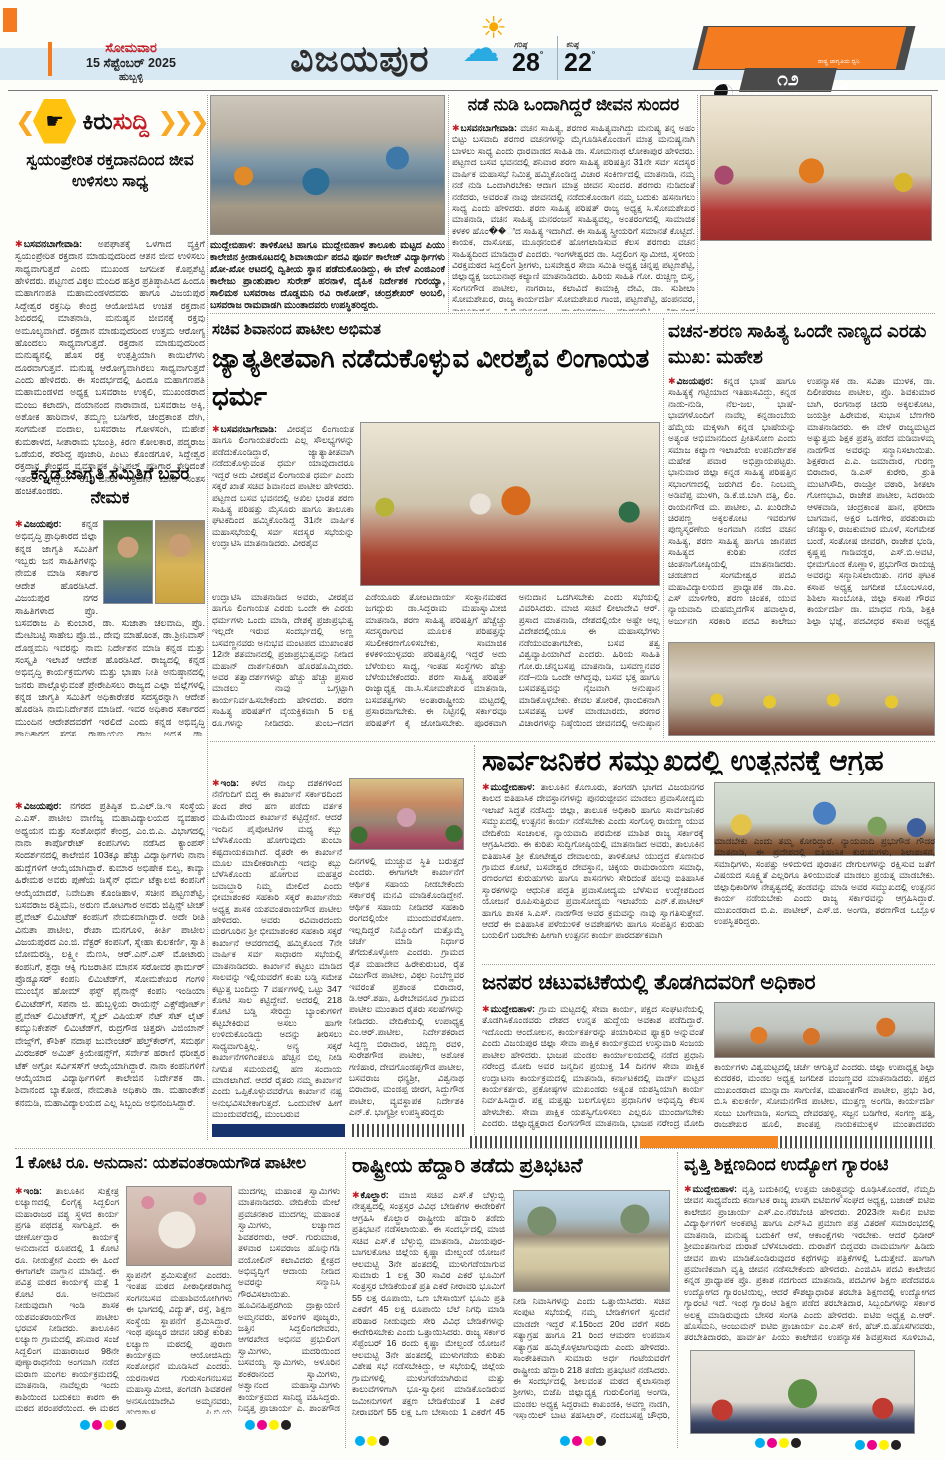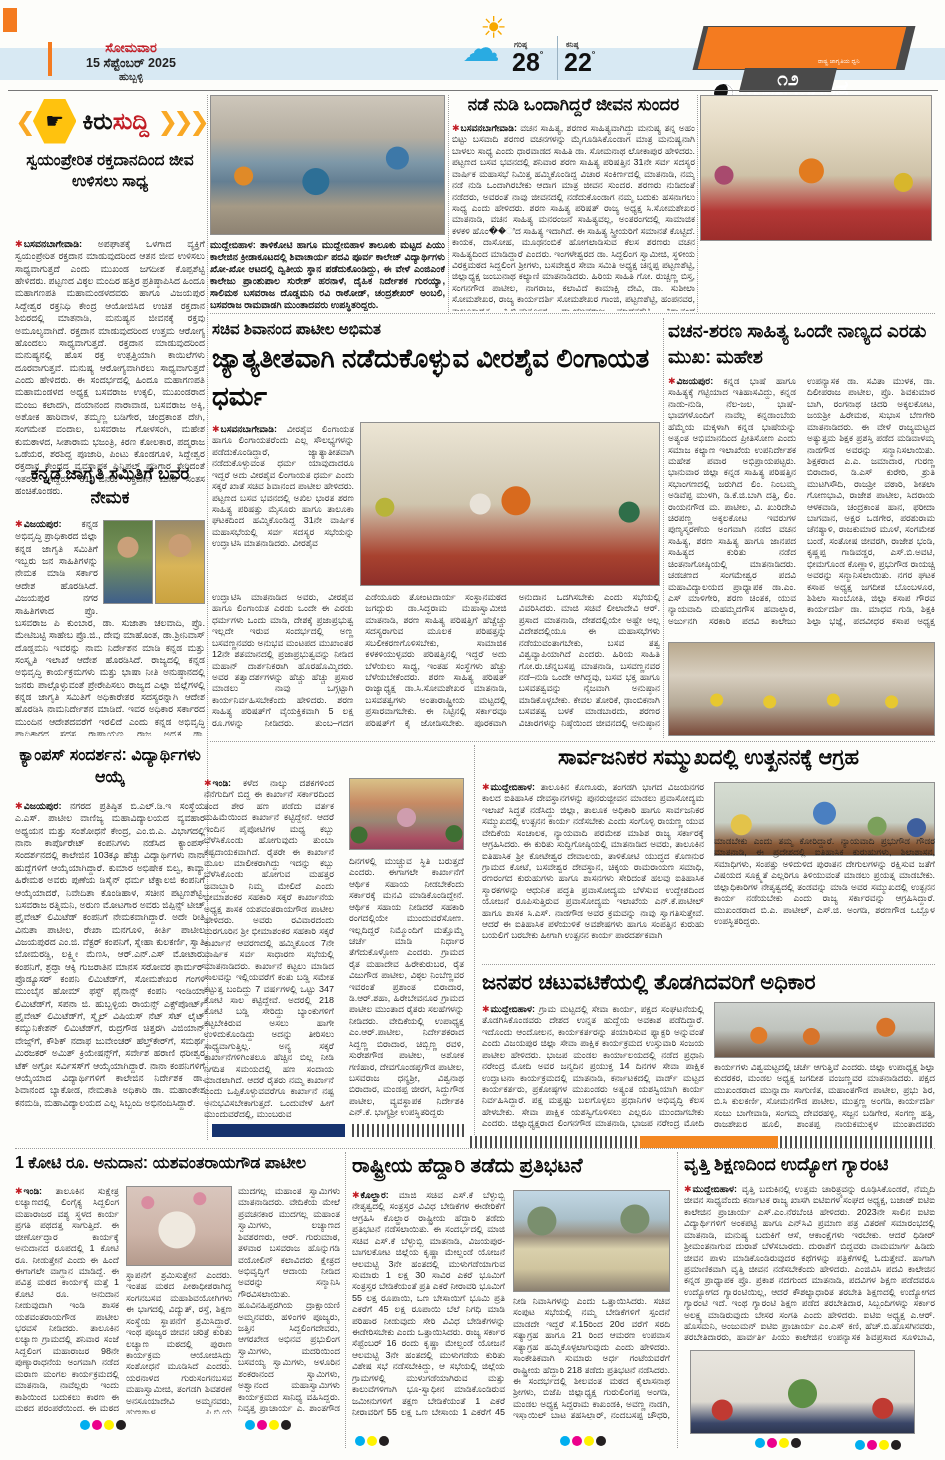--- a/index.html
+++ b/index.html
@@ -16,21 +16,21 @@
   .caption{font-size:9.3px;line-height:1.3;font-weight:600;color:#161616;text-align:justify;overflow:hidden;}
   .ph{border:1px solid #8f8f8f;box-sizing:border-box;}
   .vdot{border-left:1px dotted #9b9b9b;width:0;}
   .hdot{border-top:1px dotted #9b9b9b;height:0;}
   
   .blueband{background:#d8e9f3;}
   .day{color:#c21d25;font-weight:bold;font-size:13px;text-align:center;}
   .date{font-weight:bold;font-size:12.5px;color:#222;text-align:center;}
   .city-sm{font-weight:bold;font-size:10px;color:#333;text-align:center;}
   .title{font-size:36px;font-weight:bold;color:#2d2d2d;letter-spacing:1px;}
-  .wx-lab{font-size:7.5px;font-weight:bold;color:#444;}
+  .wx-lab{font-size:7.5px;font-weight:bold;color:#444;font-style:italic;}
   .wx-num{font-size:25px;font-weight:bold;color:#111;line-height:1;}
   .wx-deg{font-size:9px;vertical-align:top;font-weight:bold;}
   .skew{transform:skewX(-14deg);}
   .logo-or{background:#f47b20;}
   .logo-gray{background:#4a4a4a;}
   .logo-txt{color:#fff;font-size:25px;font-weight:bold;white-space:nowrap;transform:skewX(0deg);}
   .logo-tag{color:#fff;font-size:6px;white-space:nowrap;}
   .pgnum{color:#fff;font-size:19px;font-weight:bold;text-align:center;}
   .logo-globe{display:inline-block;width:19px;height:19px;border-radius:50%;background:#111;
      box-shadow:inset -5px -3px 0 0 #fff;vertical-align:middle;margin-right:5px;border:2px solid #fff;}
@@ -115,20 +115,21 @@
   <div class="abs" style="left:3px;top:8px;width:14px;height:24px;background:#f47b20;"></div>
   <div class="abs blueband" style="left:0;top:48px;width:945px;height:32px;"></div>
 
   <div class="abs" style="left:48px;top:42px;width:4px;height:34px;background:#f47b20;"></div>
   <div class="abs" style="left:56px;top:40px;width:150px;">
     <div class="day">ಸೋಮವಾರ</div>
     <div class="date">15 ಸೆಪ್ಟೆಂಬರ್ 2025</div>
     <div class="city-sm">ಹುಬ್ಬಳ್ಳಿ</div>
   </div>
 
+  <div class="abs title" style="left:250px;top:38px;width:220px;text-align:center;">ವಿಜಯಪುರ</div>
 
   <div class="abs" style="left:462px;top:14px;width:150px;height:66px;">
     <span class="abs" style="left:18px;top:-4px;font-size:30px;color:#f7a800;">☀</span>
     <span class="abs" style="left:0px;top:12px;font-size:38px;color:#29abe2;">☁</span>
     <span class="abs wx-lab" style="left:52px;top:26px;">ಗರಿಷ್ಠ</span>
     <span class="abs wx-num" style="left:50px;top:36px;"><span>28</span><span class="wx-deg">°</span></span>
     <span class="abs" style="left:95px;top:22px;width:0;height:44px;border-left:1px solid #9ab2c2;"></span>
     <span class="abs wx-lab" style="left:104px;top:26px;">ಕನಿಷ್ಠ</span>
     <span class="abs wx-num" style="left:102px;top:36px;"><span>22</span><span class="wx-deg">°</span></span>
   </div>
@@ -160,21 +161,20 @@
   <div class="abs hl hl-c" style="left:15px;top:462px;width:190px;height:50px;font-size:17px;line-height:1.4;">ಕನ್ನಡ ಜಾಗೃತಿ ಸಮಿತಿಗೆ ಬವರ ನೇಮಕ</div>
   <div class="abs body-text" style="left:15px;top:518px;width:190px;height:218px;">
     <span style="float:right;width:102px;height:84px;margin:2px 0 3px 5px;display:flex;gap:2px;">
       <span class="ph port1" style="flex:1;"></span>
       <span class="ph port2" style="flex:1;"></span>
     </span>
     <span class="star">✱</span><span class="dl">ವಿಜಯಪುರ:</span>
     <span>ಕನ್ನಡ ಅಭಿವೃದ್ಧಿ ಪ್ರಾಧಿಕಾರದ ಜಿಲ್ಲಾ ಕನ್ನಡ ಜಾಗೃತಿ ಸಮಿತಿಗೆ ಇಬ್ಬರು ಜನ ಸಾಹಿತಿಗಳನ್ನು ನೇಮಕ ಮಾಡಿ ಸರ್ಕಾರ ಆದೇಶ ಹೊರಡಿಸಿದೆ. ವಿಜಯಪುರ ನಗರ ಸಾಹಿತಿಗಳಾದ ಪ್ರೊ. ಬಸವರಾಜ ಪಿ ಕುಂಬಾರ, ಡಾ. ಸುಜಾತಾ ಚಲವಾದಿ, ಪ್ರೊ. ಮೇಟಿಬಟ್ಟಿ ಸಾಹೇಬ ಪ್ರೊ.ಜಿ., ದೇವು ಮಾಹೊಂತ, ಡಾ.ಶ್ರೀನಿವಾಸ್ ದೊಡ್ಡಮನಿ ಇವರನ್ನು ನಾಮ ನಿರ್ದೇಶನ ಮಾಡಿ ಕನ್ನಡ ಮತ್ತು ಸಂಸ್ಕೃತಿ ಇಲಾಖೆ ಆದೇಶ ಹೊರಡಿಸಿದೆ. ರಾಜ್ಯದಲ್ಲಿ ಕನ್ನಡ ಅಭಿವೃದ್ಧಿ ಕಾರ್ಯಕ್ರಮಗಳು ಮತ್ತು ಭಾಷಾ ನೀತಿ ಅನುಷ್ಠಾನದಲ್ಲಿ ಜನರು ಪಾಲ್ಗೊಳ್ಳುವಂತೆ ಪ್ರೇರೇಪಿಸಲು ರಾಜ್ಯದ ಎಲ್ಲಾ ಜಿಲ್ಲೆಗಳಲ್ಲಿ ಕನ್ನಡ ಜಾಗೃತಿ ಸಮಿತಿಗೆ ಅಧಿಕಾರೇತರ ಸದಸ್ಯರನ್ನಾಗಿ ಆದೇಶ ಹೊರಡಿಸಿ ನಾಮನಿರ್ದೇಶನ ಮಾಡಿದೆ. ಇವರ ಅಧಿಕಾರ ಸರ್ಕಾರದ ಮುಂದಿನ ಆದೇಶದವರೆಗೆ ಇರಲಿದೆ ಎಂದು ಕನ್ನಡ ಅಭಿವೃದ್ಧಿ ಪ್ರಾಧಿಕಾರದ ಸದಸ್ಯ ರಾಷ್ಟ್ರಾಯಣ, ರಾಜ್ಯ ಅಧ್ಯಕ್ಷ ಡಾ. ಪುರುಷೋತ್ತಮ ಬಿಳಿಮಲೆ ಆದೇಶದಲ್ಲಿ ತಿಳಿಸಿದ್ದಾರೆ.</span>
   </div>
 
-  <div class="abs hl hl-c" style="left:15px;top:744px;width:190px;height:50px;font-size:16px;line-height:1.4;">ಕ್ಯಾಂಪಸ್ ಸಂದರ್ಶನ: ವಿದ್ಯಾರ್ಥಿಗಳು ಆಯ್ಕೆ</div>
   <div class="abs body-text" style="left:15px;top:800px;width:190px;height:338px;">
     <span class="star">✱</span><span class="dl">ವಿಜಯಪುರ:</span>
     <span>ನಗರದ ಪ್ರತಿಷ್ಠಿತ ಬಿ.ಎಲ್.ಡಿ.ಇ ಸಂಸ್ಥೆಯ ಎ.ಎಸ್. ಪಾಟೀಲ ವಾಣಿಜ್ಯ ಮಹಾವಿದ್ಯಾಲಯದ ವ್ಯವಹಾರ ಅಧ್ಯಯನ ಮತ್ತು ಸಂಶೋಧನೆ ಕೇಂದ್ರ, ಎಂ.ಬಿ.ಎ. ವಿಭಾಗದಲ್ಲಿ ನಾನಾ ಕಾರ್ಪೊರೇಟ್ ಕಂಪನಿಗಳು ನಡೆಸಿದ ಕ್ಯಾಂಪಸ್ ಸಂದರ್ಶನದಲ್ಲಿ ಕಾಲೇಜಿನ 103ಕ್ಕೂ ಹೆಚ್ಚು ವಿದ್ಯಾರ್ಥಿಗಳು ನಾನಾ ಹುದ್ದೆಗಳಿಗೆ ಆಯ್ಕೆಯಾಗಿದ್ದಾರೆ. ಕುಮಾರ ಅಭಿಷೇಕ ಬಿಲ್ವ, ಕಾವ್ಯಾ ಹಿರೇಮಠ ಅವರು ಪುಣೆಯ ಡಿಸೈನ್ ಧರ್ಮ ಟೆಕ್ನಾಲಜಿ ಕಂಪನಿಗೆ ಆಯ್ಕೆಯಾದರೆ, ನಿವೇದಿತಾ ಕೊಂಡಿಹಾಳ, ಸಚೀನ ಪಟ್ಟಣಶೆಟ್ಟಿ, ಬಸವರಾಜ ರತ್ನಿಮನಿ, ಅರುಣ ಮೋಟಗಾರ ಅವರು ಜಿಪ್ಪಿನ್ಸ್ ಟೀಚ್ ಪ್ರೈವೇಟ್ ಲಿಮಿಟೆಡ್ ಕಂಪನಿಗೆ ನೇಮಕವಾಗಿದ್ದಾರೆ. ಅದೇ ರೀತಿ ವಿನುತಾ ಪಾಟೀಲ, ರೇಖಾ ಮನಗೂಳಿ, ಕೀರ್ತಿ ಪಾಟೀಲ ವಿಜಯಪುರದ ಎಂ.ಜಿ. ವೆಕ್ಟರ್ ಕಂಪನಿಗೆ, ಸ್ನೇಹಾ ಕುಲಕರ್ಣಿ, ಸ್ವಾತಿ ಬೋಮರಡ್ಡಿ, ಲಕ್ಷ್ಮೀ ಮೆಣಸಿ, ಆರ್.ಎನ್.ಎಸ್ ಮೋಟಾರು ಕಂಪನಿಗೆ, ಶ್ರದ್ಧಾ ಆಕ್ಕಿ ಗುಜರಾತಿನ ಮಾನಸ ಸರೋವರ ಫಾರ್ಮರ್ ಪ್ರೊಡ್ಯೂಸರ್ ಕಂಪನಿ ಲಿಮಿಟೆಡ್‌ಗೆ, ಸೋಮಶೇಖರ ಗಂಗಳಿ ಮುಂಬೈನ ಹೋಮ್ ಫಸ್ಟ್ ಫೈನಾನ್ಸ್ ಕಂಪನಿ ಇಂಡಿಯಾ ಲಿಮಿಟೆಡ್‌ಗೆ, ಸಪನಾ ಜಿ. ಹುಬ್ಬಳ್ಳಿಯ ರಾಯನ್ಸ್ ಎಕ್ಸ್‌ಪೋರ್ಟ್ ಪ್ರೈವೇಟ್ ಲಿಮಿಟೆಡ್‌ಗೆ, ಸ್ಮೈಲ್ ವಿಷಿಯಸ್ ನೆಟ್ ಸೆಟ್ ಲೈಟ್ ಕಮ್ಯುನಿಕೇಶನ್ ಲಿಮಿಟೆಡ್‌ಗೆ, ರುದ್ರಗೌಡ ಚಿತ್ತರಗಿ ವಿಜಿಯಾನ್ ವೇಜ್ಸ್‌ಗೆ, ಕೌಶಿಕ್ ನದಾಫ ಜುವೇಂಚರ್ ಹೆಲ್ತ್‌ಕೇರ್‌ಗೆ, ಸಮರ್ಥ ಮಿರಜಕರ್ ಅಮಿತ್ ಕ್ರಿಯೇಷನ್ಸ್‌ಗೆ, ಸರ್ವೇಶ ಹರಾಣಿ ಧರೀಶ್ವರ ಟೆಕ್ ಅಗ್ರೋ ಸರ್ವಿಸಸ್‌ಗೆ ಆಯ್ಕೆಯಾಗಿದ್ದಾರೆ. ನಾನಾ ಕಂಪನಿಗಳಿಗೆ ಆಯ್ಕೆಯಾದ ವಿದ್ಯಾರ್ಥಿಗಳಿಗೆ ಕಾಲೇಜಿನ ನಿರ್ದೇಶಕ ಡಾ. ಶಿವಾನಂದ ಬ್ಯಾಕೋಡ, ನೇಮಕಾತಿ ಅಧಿಕಾರಿ ಡಾ. ಮಹಾಂತೇಶ ಕನಮಡಿ, ಮಹಾವಿದ್ಯಾಲಯದ ಎಲ್ಲ ಸಿಬ್ಬಂದಿ ಅಭಿನಂದಿಸಿದ್ದಾರೆ.</span>
   </div>
 
   <div class="abs ph phA" style="left:210px;top:95px;width:235px;height:140px;"></div>
   <div class="abs caption" style="left:210px;top:239px;width:235px;height:74px;">ಮುದ್ದೇಬಿಹಾಳ: ತಾಳಿಕೋಟಿ ಹಾಗೂ ಮುದ್ದೇಬಿಹಾಳ ತಾಲೂಕು ಮಟ್ಟದ ಪಿಯು ಕಾಲೇಜಿನ ಕ್ರೀಡಾಕೂಟದಲ್ಲಿ ಶಿವಾಚಾರ್ಯ ಪದವಿ ಪೂರ್ವ ಕಾಲೇಜ್ ವಿದ್ಯಾರ್ಥಿಗಳು ಖೋ-ಖೋ ಆಟದಲ್ಲಿ ದ್ವಿತೀಯ ಸ್ಥಾನ ಪಡೆದುಕೊಂಡಿದ್ದು, ಈ ವೇಳೆ ಎಂಜಿಎಂಕೆ ಕಾಲೇಜು ಪ್ರಾಂಶುಪಾಲ ಸುರೇಶ್ ಹರನಾಳೆ, ದೈಹಿಕ ನಿರ್ದೇಶಕ ಗುರಯ್ಯಾ, ಸಾಲಿಮಠ ಬಸವರಾಜ ದೊಡ್ಡಮನಿ ರವಿ ರಾಠೋಡ್, ಚಂದ್ರಶೇಖರ್ ಅಂಬಲಿ, ಬಸವರಾಜ ರಾಮವಾಡಗಿ ಮುಂತಾದವರು ಉಪಸ್ಥಿತರಿದ್ದರು.</div>
 
   <div class="abs hl hl-c" style="left:452px;top:95px;width:243px;height:24px;font-size:17px;white-space:nowrap;">ನಡೆ ನುಡಿ ಒಂದಾಗಿದ್ದರೆ ಜೀವನ ಸುಂದರ</div>
   <div class="abs body-text body-sm" style="left:452px;top:123px;width:243px;height:188px;">
@@ -204,33 +204,33 @@
   <div class="abs hl" style="left:668px;top:318px;width:267px;height:52px;font-size:18.5px;line-height:1.4;">ವಚನ-ಶರಣ ಸಾಹಿತ್ಯ ಒಂದೇ ನಾಣ್ಯದ ಎರಡು ಮುಖ: ಮಹೇಶ</div>
   <div class="abs body-text body-sm cols2" style="left:668px;top:376px;width:267px;height:262px;">
     <span class="star">✱</span><span class="dl">ವಿಜಯಪುರ:</span>
     <span>ಕನ್ನಡ ಭಾಷೆ ಹಾಗೂ ಸಾಹಿತ್ಯಕ್ಕೆ ಗಟ್ಟಿಯಾದ ಇತಿಹಾಸವಿದ್ದು, ಕನ್ನಡ ನಾಡು-ನುಡಿ, ನೆಲ-ಜಲ, ಭಾಷೆ-ಭಾವಗಳೊಂದಿಗೆ ನಾವೆಲ್ಲ ಕನ್ನಡಾಂಬೆಯ ಹೆಮ್ಮೆಯ ಮಕ್ಕಳಾಗಿ ಕನ್ನಡ ಭಾಷೆಯನ್ನು ಅತ್ಯಂತ ಅಭಿಮಾನದಿಂದ ಪ್ರೀತಿಸೋಣ ಎಂದು ಸಮಾಜ ಕಲ್ಯಾಣ ಇಲಾಖೆಯ ಉಪನಿರ್ದೇಶಕ ಮಹೇಶ ಪವಾರ ಅಭಿಪ್ರಾಯಪಟ್ಟರು. ಭಾನುವಾರ ಜಿಲ್ಲಾ ಕನ್ನಡ ಸಾಹಿತ್ಯ ಪರಿಷತ್ತಿನ ಸಭಾಂಗಣದಲ್ಲಿ ಜರುಗಿದ ಲಿಂ. ನಿಂಬಮ್ಮ ಅಡಿವೆಪ್ಪ ಮುಳಗಿ, ಡಿ.ಕೆ.ಜಿ.ಬಾಗಿ ದತ್ತಿ, ಲಿಂ. ರಾಯನಗೌಡ ಮ. ಪಾಟೀಲ, ವಿ. ಖುರಿದೇವಿ ಚಿರಪಣ್ಣ ಅಕ್ಕಲಕೋಟ ಇವರುಗಳ ಪುಣ್ಯಸ್ಮರಣೆಯ ಅಂಗವಾಗಿ ನಡೆದ ವಚನ ಸಾಹಿತ್ಯ, ಶರಣ ಸಾಹಿತ್ಯ ಹಾಗೂ ಜಾನಪದ ಸಾಹಿತ್ಯದ ಕುರಿತು ನಡೆದ ಚಿಂತನಾಗೋಷ್ಠಿಯಲ್ಲಿ ಮಾತನಾಡಿದರು. ಚಡಚಣದ ಸಂಗಮೇಶ್ವರ ಪದವಿ ಮಹಾವಿದ್ಯಾಲಯದ ಪ್ರಾಧ್ಯಾಪಕ ಡಾ.ಎಂ. ಎಸ್ ಮಾಳಿಗೇರಿ, ಶರಣ ಚಿಂತಕ, ಯುವ ನ್ಯಾಯವಾದಿ ಮಹಮ್ಮದಗೌಸ ಹವಾಲ್ದಾರ, ಅರ್ಜುನಗಿ ಸರಕಾರಿ ಪದವಿ ಕಾಲೇಜು ಉಪನ್ಯಾಸಕ ಡಾ. ಸವಿತಾ ಮುಳಕ, ಡಾ. ದಿಲೀಪರಾಜ ಪಾಟೀಲ, ಪ್ರೊ. ಶಿವಕುಮಾರ ಬಾಗಿ, ರಂಗನಾಥ ಚಿದರಿ ಅಕ್ಕಲಕೋಟ, ಜಯಶ್ರೀ ಹಿರೇಮಠ, ಸುಭಾಸ ಬೆಣಗೇರಿ ಮಾತನಾಡಿದರು. ಈ ವೇಳೆ ರಾಜ್ಯಮಟ್ಟದ ಅತ್ಯುತ್ತಮ ಶಿಕ್ಷಕ ಪ್ರಶಸ್ತಿ ಪಡೆದ ಮಡಿವಾಳಮ್ಮ ನಾಡಗೌಡ ಅವರನ್ನು ಸನ್ಮಾನಿಸಲಾಯಿತು. ಶಿಕ್ಷಕರಾದ ಎ.ಎ. ಜಮಾದಾರ, ಗುರಣ್ಣ ಬಿರಾದಾರ, ಡಿ.ಎಸ್ ಕುರೇರಿ, ಶ್ರುತಿ ಮುಟಗಿಸೌದಿ, ರಾಜಶ್ರೀ ವಠಾರಿ, ಶೀತಲಾ ಗೋಣಭಾವಿ, ರಾಜೇಶ ಪಾಟೀಲ, ಸಿದರಾಯ ಆಳಕವಾಡಿ, ಚಂದ್ರಕಾಂತ ಹಾನ, ಫರೀದಾ ಬಾಗವಾನ, ಅಕ್ಷರ ಒಡಗೇರ, ಪರಶುರಾಮ ಚೆನಶ್ಯಾಳಿ, ರಾಜಕುಮಾರ ಮೂಳೆ, ಸಂಗಮೇಶ ಬಂಡೆ, ಸಂತೋಷ ಜೀವರಗಿ, ರಾಜೇಶ ಭಂಡಿ, ಕೃಷ್ಣಪ್ಪ ಗಾಡಿವಡ್ಡರ, ಎಸ್.ಬಿ.ಅವಟಿ, ಭೀಮಗೊಂಡ ಕೊಣ್ಣಾಳಿ, ಪ್ರಭುಗೌಡ ರಾಯಚ್ಚಿ ಅವರನ್ನು ಸನ್ಮಾನಿಸಲಾಯಿತು. ನಗರ ಘಟಕ ಕಸಾಪ ಅಧ್ಯಕ್ಷ ಜಗದೀಶ ಬೊಂಬಳೂರ, ಶಿಶಿಲಾ ಸಾಂಬೋತಿ, ಜಿಲ್ಲಾ ಕಸಾಪ ಗೌರವ ಕಾರ್ಯದರ್ಶಿ ಡಾ. ಮಾಧವ ಗುಡಿ, ಶಿಕ್ಷಕಿ ಶಿಲ್ಪಾ ಭಜ್ಞೆ, ಪದವೀಧರ ಕಸಾಪ ಅಧ್ಯಕ್ಷ ಹಾಸಿಂಬರ ವಾಲಿಕಾರ, ಅಭಿನವ ಚಕ್ರವರ್ತಿ, ಅರ್ಜುನ ಕಿಣಗಿ, ಕಮಲಾ ಮುರಾಳ, ಲತಾ ಗುಂಡಿ, ಅಣ್ಣಮ್ಮ ಕಾಣಾ ಮಹಾದೇವಿ ಜತ್ತಿ, ಎಂ ಯಾಳಮೇಲಿ, ಮಂಜುಳಾ ಕಾಳಗಿ, ಸಿದ್ದಪ್ಪ ಎಸ್ ಆದವಿ, ಬಸವಂತರಾಯ ಹೊಸಮನಿ ಇದ್ದರು.</span>
   </div>
   <div class="abs ph phD" style="left:668px;top:642px;width:267px;height:94px;"></div>
 
   <div class="abs hdot" style="left:210px;top:741px;width:725px;"></div>
 
   <div class="abs ph phE" style="left:349px;top:778px;width:115px;height:72px;"></div>
-  <div class="abs body-text body-sm" style="left:204px;top:778px;width:130px;height:342px;">
+  <div class="abs body-text body-sm" style="left:212px;top:778px;width:130px;height:342px;">
     <span class="star">✱</span><span class="dl">ಇಂಡಿ:</span>
     <span>ಕಳೆದ ನಾಲ್ಕು ದಶಕಗಳಿಂದ ನೆನೆಗುದಿಗೆ ಬಿದ್ದ ಈ ಕಾರ್ಖಾನೆ ಸರ್ಕಾರದಿಂದ ತಂದ ಶೇರ ಹಣ ಪಡೆದು ವರ್ತಕ ಮಹಿಮೆಯಿಂದ ಕಾರ್ಖಾನೆ ಕಟ್ಟಿದ್ದೇನೆ. ಆದರೆ ಇಂದಿನ ಪೈಪೋಟಿಗಳ ಮಧ್ಯ ಕಬ್ಬು ಬೆಳೆಸಿಕೊಂಡು ಹೋಗುವುದು ತುಂಬಾ ಕಷ್ಟದಾಯಕವಾಗಿದೆ. ರೈತರೇ ಈ ಕಾರ್ಖಾನೆ ಮೂಲ ಮಾಲೀಕರಾಗಿದ್ದು ಇದನ್ನು ಕಬ್ಬು ಬೆಳೆಸಿಕೊಂಡು ಹೋಗುವ ಮಹತ್ತರ ಜವಾಬ್ದಾರಿ ನಿಮ್ಮ ಮೇಲಿದೆ ಎಂದು ಭೀಮಾಶಂಕರ ಸಹಕಾರಿ ಸಕ್ಕರೆ ಕಾರ್ಖಾನೆಯ ಅಧ್ಯಕ್ಷ ಶಾಸಕ ಯಶವಂತರಾಯಗೌಡ ಪಾಟೀಲ ಹೇಳಿದರು. ಅವರು ರವಿವಾರದಂದು ಮರಗೂರಿನ ಶ್ರೀ ಭೀಮಾಶಂಕರ ಸಹಕಾರಿ ಸಕ್ಕರೆ ಕಾರ್ಖಾನೆ ಆವರಣದಲ್ಲಿ ಹಮ್ಮಿಕೊಂಡ 7ನೇ ವಾರ್ಷಿಕ ಸರ್ವ ಸಾಧಾರಣ ಸಭೆಯಲ್ಲಿ ಮಾತನಾಡಿದರು. ಕಾರ್ಖಾನೆ ಕಟ್ಟಲು ಮಾಡಿದ ಸಾಲವನ್ನು ಇಲ್ಲಿಯವರೆಗೆ ಕಂತು ಬಡ್ಡಿ ಸಮೇತ ಕಟ್ಟುತ್ತ ಬಂದಿದ್ದು 7 ವರ್ಷಗಳಲ್ಲಿ ಒಟ್ಟು 347 ಕೋಟಿ ಸಾಲ ಕಟ್ಟಿದ್ದೇವೆ. ಅದರಲ್ಲಿ 218 ಕೋಟಿ ಬಡ್ಡಿ ಸೇರಿದ್ದು ಬ್ಯಾಂಕುಗಳಿಗೆ ಕಟ್ಟಬೇಕಿರುವ ಅಸಲು ಹಾಗೇ ಉಳಿದುಕೊಂಡಿದ್ದು ಅದನ್ನು ತೀರಿಸಲು ಸಾಧ್ಯವಾಗುತ್ತಿಲ್ಲ. ಅನ್ಯ ಸಕ್ಕರೆ ಕಾರ್ಖಾನೆಗಳಿಗಿಂತಲೂ ಹೆಚ್ಚಿನ ಬಿಲ್ಲ ನೀಡಿ ನಿಗದಿತ ಸಮಯದಲ್ಲಿ ಹಣ ಸಂದಾಯ ಮಾಡಲಾಗಿದೆ. ಆದರೆ ರೈತರು ನಮ್ಮ ಕಾರ್ಖಾನೆ ಎಂದು ಒಪ್ಪಿಕೊಳ್ಳುವವರೆಗೂ ಕಾರ್ಖಾನೆ ನಷ್ಟ ಅನುಭವಿಸಬೇಕಾಗುತ್ತದೆ. ಒಂದುವೇಳೆ ಹೀಗೆ ಮುಂದುವರೆದಲ್ಲಿ, ಮುಂಬರುವ</span>
   </div>
   <div class="abs body-text body-sm" style="left:349px;top:856px;width:115px;height:264px;">
     <span>ದಿನಗಳಲ್ಲಿ ಮುಚ್ಚುವ ಸ್ಥಿತಿ ಬರುತ್ತದೆ ಎಂದರು. ಈಗಾಗಲೇ ಕಾರ್ಖಾನೆಗೆ ಆರ್ಥಿಕ ಸಹಾಯ ನೀಡಬೇಕೆಂದು ಸರ್ಕಾರಕ್ಕೆ ಮನವಿ ಮಾಡಿಕೊಂಡಿದ್ದೇನೆ. ಆರ್ಥಿಕ ಸಹಾಯ ನೀಡಿದರೆ ಸಹಕಾರಿ ರಂಗದಲ್ಲಿಯೇ ಮುಂದುವರೆಸೋಣ. ಇಲ್ಲದಿದ್ದರೆ ನಿಮ್ಮೊಂದಿಗೆ ಮತ್ತೊಮ್ಮೆ ಚರ್ಚೆ ಮಾಡಿ ನಿರ್ಧಾರ ತೆಗೆದುಕೊಳ್ಳೋಣ ಎಂದರು. ಗ್ರಾಮದ ರೈತ ಮಹಾದೇವ ಹಿರೇಕುರುಬರ, ರೈತ ವಿಜುಗೌಡ ಪಾಟೀಲ, ವಿಠ್ಠಲ ನಿಂಬೆಣ್ಣವರ ಇವರಂತೆ ಪ್ರಶಾಂತ ಬಿರಾದಾರ, ಡಿ.ಆರ್.ಶಹಾ, ಹಿರೇಬೇವನೂರ ಗ್ರಾಮದ ಪಾಟೀಲ ಮುಂತಾದ ರೈತರು ಸಲಹೆಗಳನ್ನು ನೀಡಿದರು. ವೇದಿಕೆಯಲ್ಲಿ ಉಪಾಧ್ಯಕ್ಷ ಎಂ.ಆರ್.ಪಾಟೀಲ, ನಿರ್ದೇಶಕರಾದ ಸಿದ್ದಣ್ಣ ಬಿರಾದಾರ, ಚಿಬ್ಬಿಣ್ಣ ರವಳಿ, ಸುರೇಶಗೌಡ ಪಾಟೀಲ, ಅಶೋಕ ಗಣಿಹಾರ, ದೇವಗೊಂಡಪ್ಪಗೌಡ ಪಾಟೀಲ, ಬಸವರಾಜ ಧನ್ಯಶ್ರೀ, ವಿಶ್ವನಾಥ ಬಿರಾದಾರ, ಮಂಡಪ್ಪ ಜೀರಗ, ಸಿದ್ದುಗೌಡ ಪಾಟೀಲ, ವ್ಯವಸ್ಥಾಪಕ ನಿರ್ದೇಶಕಿ ಎನ್.ಕೆ. ಭಾಗ್ಯಶ್ರೀ ಉಪಸ್ಥಿತರಿದ್ದರು</span>
   </div>
   <div class="abs navybar" style="left:212px;top:1124px;width:133px;height:13px;"></div>
   <div class="abs stripes" style="left:352px;top:1124px;width:112px;height:13px;"></div>
 
   <div class="abs vdot" style="left:474px;top:745px;height:390px;"></div>
 
-  <div class="abs hl" style="left:482px;top:745px;width:453px;height:30px;font-size:21px;white-space:nowrap;text-align:center;">ಸಾರ್ವಜನಿಕರ ಸಮ್ಮುಖದಲ್ಲಿ ಉತ್ಖನನಕ್ಕೆ ಆಗ್ರಹ</div>
+  <div class="abs hl" style="left:482px;top:745px;width:453px;height:30px;font-size:28px;white-space:nowrap;">ಸಾರ್ವಜನಿಕರ ಸಮ್ಮುಖದಲ್ಲಿ ಉತ್ಖನನಕ್ಕೆ ಆಗ್ರಹ</div>
   <div class="abs body-text body-sm" style="left:482px;top:782px;width:222px;height:176px;">
     <span class="star">✱</span><span class="dl">ಮುದ್ದೇಬಿಹಾಳ:</span>
     <span>ತಾಲೂಕಿನ ಕೊಣೂರು, ತಂಗಡಗಿ ಭಾಗದ ವಿಜಯನಗರ ಕಾಲದ ಐತಿಹಾಸಿಕ ದೇವಸ್ಥಾನಗಳನ್ನು ಪುನರುಜ್ಜೀವನ ಮಾಡಲು ಪ್ರವಾಸೋದ್ಯಮ ಇಲಾಖೆ ಸಿದ್ಧತೆ ನಡೆಸಿದ್ದು ಜಿಲ್ಲಾ, ತಾಲೂಕ ಅಧಿಕಾರಿ ಹಾಗೂ ಸಾರ್ವಜನಿಕರ ಸಮ್ಮುಖದಲ್ಲಿ ಉತ್ಖನನ ಕಾರ್ಯ ನಡೆಸಬೇಕು ಎಂದು ಸಂಗೊಳ್ಳಿ ರಾಯಣ್ಣ ಯುವ ವೇದಿಕೆಯ ಸಂಚಾಲಕ, ನ್ಯಾಯವಾದಿ ಪರಮೇಶ ಮಾಶಿಶ ರಾಜ್ಯ ಸರ್ಕಾರಕ್ಕೆ ಆಗ್ರಹಿಸಿದರು. ಈ ಕುರಿತು ಸುದ್ದಿಗೋಷ್ಠಿಯಲ್ಲಿ ಮಾತನಾಡಿದ ಅವರು, ತಾಲೂಕಿನ ಐತಿಹಾಸಿಕ ಶ್ರೀ ಕೋಟೇಶ್ವರ ದೇವಾಲಯ, ತಾಳಿಕೋಟಿ ಯುದ್ಧದ ಕೊಣನುರ ಗ್ರಾಮದ ಕೋಟೆ, ಬಸವೇಶ್ವರ ದೇವಸ್ಥಾನ, ಚಿಕ್ಕಯ ರಾಮರಾಯಣ ಸಮಾಧಿ, ರಣರಂಗದ ಕುರುಹುಗಳು ಹಾಗೂ ಶಾಸನಗಳು ಸೇರಿದಂತೆ ಹಲವು ಐತಿಹಾಸಿಕ ಸ್ಮಾರಕಗಳನ್ನು ಆಧುನಿಕ ಪದ್ಧತಿ ಪ್ರವಾಸೋದ್ಯಮ ಬೆಳೆಸುವ ಉದ್ದೇಶದಿಂದ ಯೋಜನೆ ರೂಪಿಸುತ್ತಿರುವ ಪ್ರವಾಸೋದ್ಯಮ ಇಲಾಖೆಯ ಎನ್.ಕೆ.ಪಾಟೀಲ್ ಹಾಗೂ ಶಾಸಕ ಸಿ.ಎಸ್. ನಾಡಗೌಡ ಅವರ ಕ್ರಮವನ್ನು ನಾವು ಸ್ವಾಗತಿಸುತ್ತೇವೆ. ಆದರೆ ಈ ಐತಿಹಾಸಿಕ ಪಳೆಯುಳಿಕೆ ಅವಶೇಷಗಳು ಹಾಗೂ ಸಂಪತ್ತಿನ ಕುರುಹು ಬಯಲಿಗೆ ಬರಬೇಕು ಹೀಗಾಗಿ ಉತ್ಖನನ ಕಾರ್ಯ ಪಾರದರ್ಶಕವಾಗಿ</span>
   </div>
   <div class="abs ph phF" style="left:714px;top:782px;width:221px;height:74px;"></div>
   <div class="abs body-text body-sm" style="left:714px;top:836px;width:221px;height:98px;">
     <span>ಮಾಡಬೇಕು ಎಂದು ತಮ್ಮ ಕೋರಿದ್ದಾರೆ. ನ್ಯಾಯವಾದಿ ಪ್ರಭುಗೌಡ ಗೌಡರ ಮಾತನಾಡಿ, ಈ ಪ್ರದೇಶದಲ್ಲಿ ಐತಿಹಾಸಿಕ ಕುರುಹುಗಳು, ಶಿಲಾಶಾಸನ, ಸಮಾಧಿಗಳು, ಸಂಪತ್ತು ಅಳಿದುಳಿದ ಪುರಾತನ ದೇಗುಲಗಳನ್ನು ರಕ್ಷಿಸುವ ಜತೆಗೆ ವಿಷಯದ ಸೂಕ್ಷ್ಮತೆ ಎಲ್ಲರಿಗೂ ತಿಳಿಯುವಂತೆ ಮಾಡಲು ಪ್ರಯತ್ನ ಮಾಡಬೇಕು. ಜಿಲ್ಲಾಧಿಕಾರಿಗಳ ನೇತೃತ್ವದಲ್ಲಿ ತಂಡವನ್ನು ಮಾಡಿ ಅವರ ಸಮ್ಮುಖದಲ್ಲಿ ಉತ್ಖನನ ಕಾರ್ಯ ನಡೆಯಬೇಕು ಎಂದು ರಾಜ್ಯ ಸರ್ಕಾರವನ್ನು ಆಗ್ರಹಿಸಿದ್ದಾರೆ. ಮುಖಂಡರಾದ ಬಿ.ಎ. ಪಾಟೀಲ್, ಎಸ್.ಜಿ. ಅಂಗಡಿ, ಶರಣಗೌಡ ಒಬ್ಬೊಳ ಉಪಸ್ಥಿತರಿದ್ದರು.</span>
   </div>
   <div class="abs hdot" style="left:482px;top:964px;width:453px;"></div>
 

